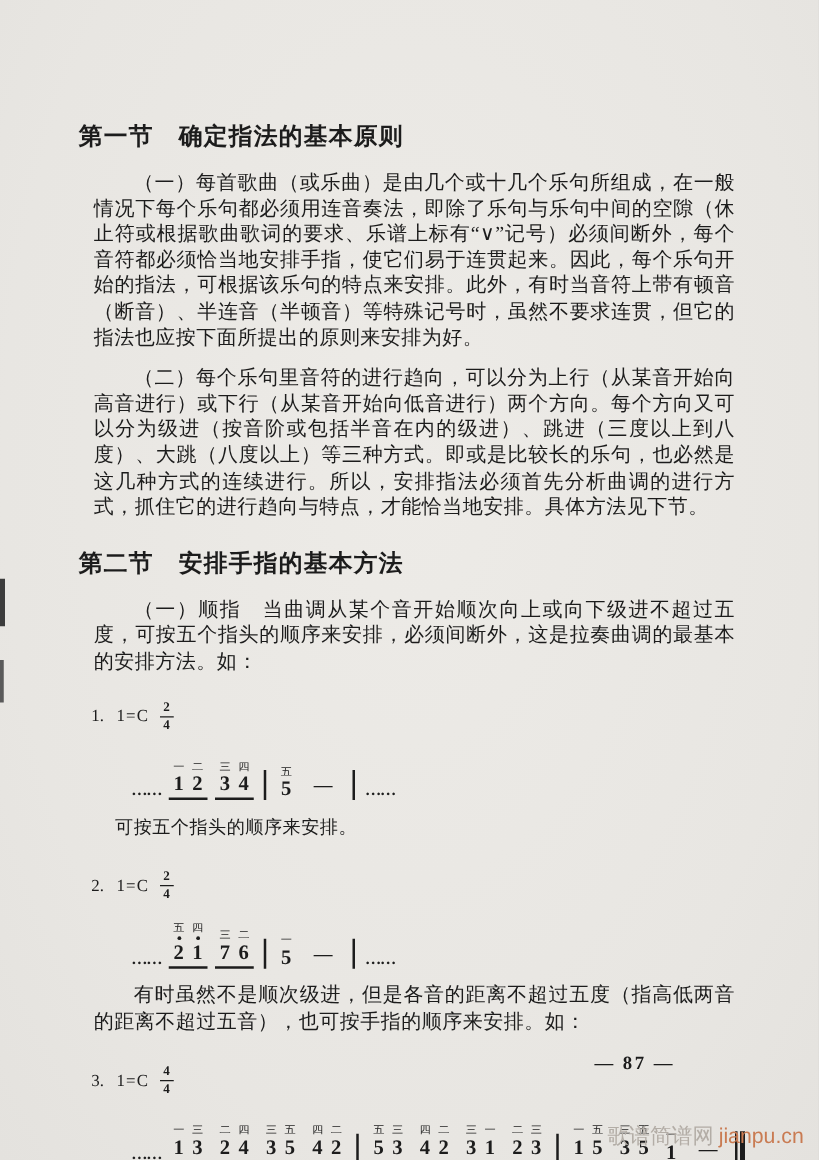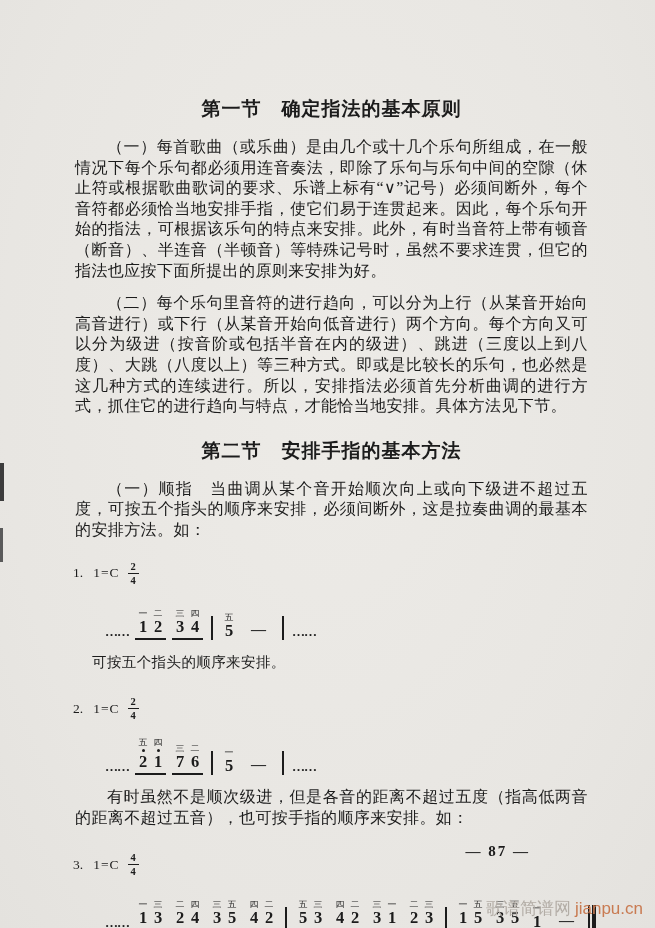--- a/index.html
+++ b/index.html
@@ -13,21 +13,21 @@
     background-image: radial-gradient(ellipse at 50% 40%, #edebe7 0%, #e8e6e2 70%, #e4e2de 100%);
     overflow: hidden;
     font-family: "Liberation Serif", "DejaVu Serif", serif;
     color: #1c1c1c;
   }
   .artifact { position: absolute; left: 0; background: #3c3c3c; }
   .artifact.a1 { top: 463px; width: 4px; height: 38px; }
   .artifact.a2 { top: 528px; width: 3px; height: 34px; background: #5a5a5a; }
   .content { position: absolute; left: 63px; right: 55px; top: 96px; }
   h1.sec-title {
-    font-size: 19px; font-weight: 700; text-align: center;
+    font-size: 19px; font-weight: 700; 
     margin: 0 0 15px 0; letter-spacing: 1px;
   }
   h1.sec-title.second { margin-top: 21px; }
   p.body-par {
     font-size: 16px; line-height: 20.6px; text-align: justify;
     text-indent: 2em; margin: 12px; letter-spacing: 0.4px;
   }
   p.caption {
     font-size: 14.5px; line-height: 20.6px; text-indent: 2em;
     margin: 12px 0 0 0; letter-spacing: 0.4px;
@@ -51,21 +51,21 @@
   .odot { width: 3px; height: 3px; border-radius: 50%; background: #1c1c1c; margin: 2px 0 1px; }
   .digit { font-size: 16.5px; line-height: 18px; font-weight: 700; }
   .nbar { width: 2px; height: 24px; background: #1c1c1c; margin: 0 2px; }
   .ndash { font-weight: 700; font-size: 15px; line-height: 17px; margin: 0 8px 2px; }
   .nell { font-size: 13px; line-height: 15px; font-weight: 700; letter-spacing: -1px; margin-bottom: 1px; }
   .nfinal { display: inline-flex; align-items: flex-end; gap: 2px; }
   .nfinal i { display: block; height: 26px; background: #1c1c1c; }
   .nfinal .thin { width: 1.5px; }
   .nfinal .thick { width: 4px; }
   .page-number {
-    position: absolute; top: 843px; right: 125px;
+    position: absolute; top: 843px; right: 115px;
     font-size: 15px; font-weight: 700; letter-spacing: 2px;
   }
   .watermark {
     position: absolute; top: 897px; right: 12px;
     font-size: 17px; font-family: "Liberation Sans", "DejaVu Sans", sans-serif;
   }
   .watermark .dom { font-weight: 400; margin-left: 4px; }
 </style>
 </head>
 <body>

